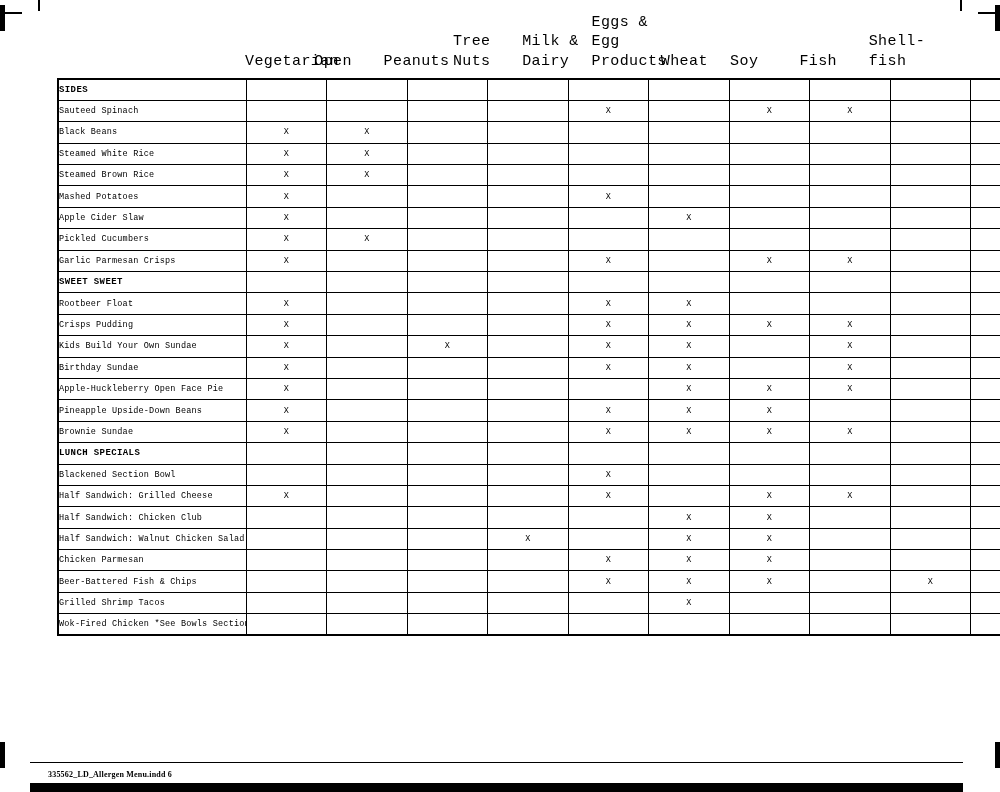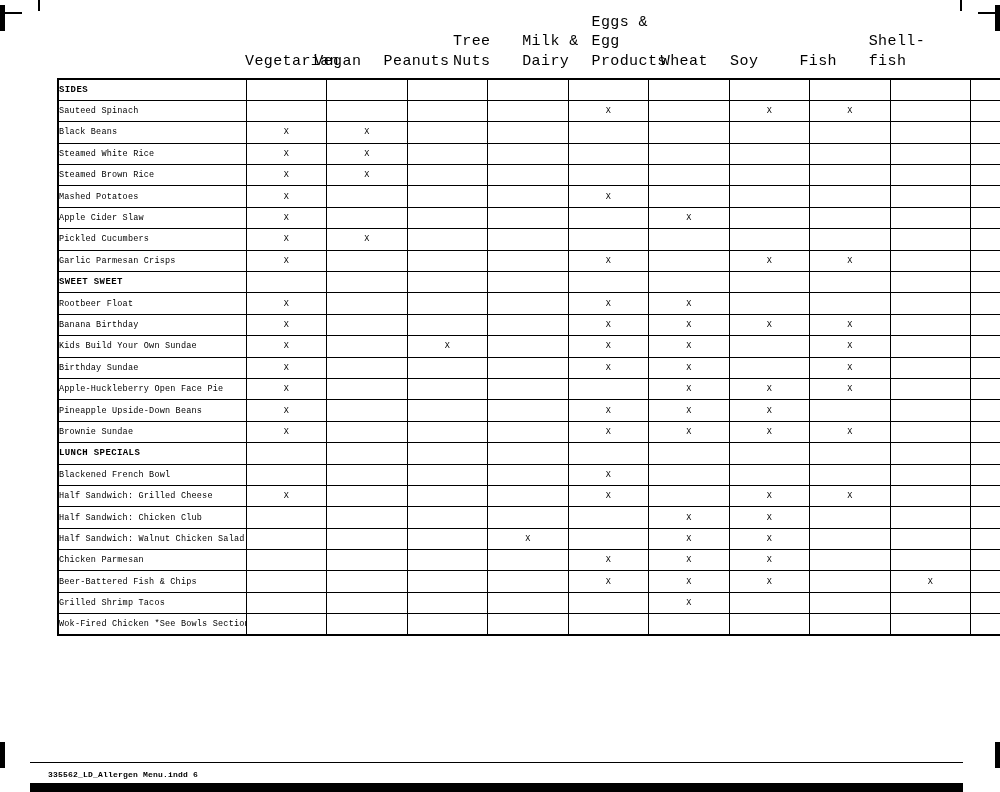--- a/index.html
+++ b/index.html
@@ -40,42 +40,42 @@
     vertical-align:middle;
   }
   td.name-cell { padding-left:5px; white-space:nowrap; letter-spacing:0.2px; }
   td.mark-cell { text-align:center; }
   tr.section-row td.name-cell { font-weight:bold; font-size:9px; letter-spacing:0.4px; }
 
   
   .footer-rule { position:absolute; left:30px; top:762px; width:933px; height:1px; background:#000; }
   .footer-text {
     position:absolute; top:770px;
-    font-family:Liberation Mono, monospace;
+    font-family:Liberation Serif, serif;
     font-size:8px; font-weight:bold; letter-spacing:0.2px;
   }
   .footer-left  { left:48px; }
   .footer-right { right:62px;margin-top:40px; }
   .bottom-bar { position:absolute; left:30px; top:783px; width:933px; height:9px; background:#000; }
 </style>
 </head>
 <body>
 
 <div class="pmark" style="left:0;top:12px;width:22px;height:2px;"></div>
 <div class="pmark" style="left:38px;top:0;width:2px;height:11px;"></div>
 <div class="pmark" style="left:978px;top:12px;width:22px;height:2px;"></div>
 <div class="pmark" style="left:960px;top:0;width:2px;height:11px;"></div>
 <div class="pmark" style="left:0;top:5px;width:5px;height:26px;"></div>
 <div class="pmark" style="left:995px;top:5px;width:5px;height:26px;"></div>
 <div class="pmark" style="left:0;top:742px;width:5px;height:26px;"></div>
 <div class="pmark" style="left:995px;top:742px;width:5px;height:26px;"></div>
 
 <div class="col-headers" id="col-headers">
     <div class="col-head">Vegetarian</div>
-    <div class="col-head">Vegan</div>
+    <div class="col-head">Open</div>
     <div class="col-head">Peanuts</div>
     <div class="col-head">Tree Nuts</div>
     <div class="col-head">Milk &amp;
 Dairy</div>
     <div class="col-head">Eggs &amp; Egg
 Products</div>
     <div class="col-head">Wheat</div>
     <div class="col-head">Soy</div>
     <div class="col-head">Fish</div>
     <div class="col-head">Shell-
@@ -234,21 +234,21 @@
         <td class="mark-cell"></td>
         <td class="mark-cell"></td>
         <td class="mark-cell">X</td>
         <td class="mark-cell">X</td>
         <td class="mark-cell"></td>
         <td class="mark-cell"></td>
         <td class="mark-cell"></td>
         <td class="mark-cell"></td>
       </tr>
       <tr>
-        <td class="name-cell">Banana Birthday</td>
+        <td class="name-cell">Crisps Pudding</td>
         <td class="mark-cell">X</td>
         <td class="mark-cell"></td>
         <td class="mark-cell"></td>
         <td class="mark-cell"></td>
         <td class="mark-cell">X</td>
         <td class="mark-cell">X</td>
         <td class="mark-cell">X</td>
         <td class="mark-cell">X</td>
         <td class="mark-cell"></td>
         <td class="mark-cell"></td>
@@ -325,21 +325,21 @@
         <td class="mark-cell"></td>
         <td class="mark-cell"></td>
         <td class="mark-cell"></td>
         <td class="mark-cell"></td>
         <td class="mark-cell"></td>
         <td class="mark-cell"></td>
         <td class="mark-cell"></td>
         <td class="mark-cell"></td>
       </tr>
       <tr>
-        <td class="name-cell">Blackened French Bowl</td>
+        <td class="name-cell">Blackened Section Bowl</td>
         <td class="mark-cell"></td>
         <td class="mark-cell"></td>
         <td class="mark-cell"></td>
         <td class="mark-cell"></td>
         <td class="mark-cell">X</td>
         <td class="mark-cell"></td>
         <td class="mark-cell"></td>
         <td class="mark-cell"></td>
         <td class="mark-cell"></td>
         <td class="mark-cell"></td>

